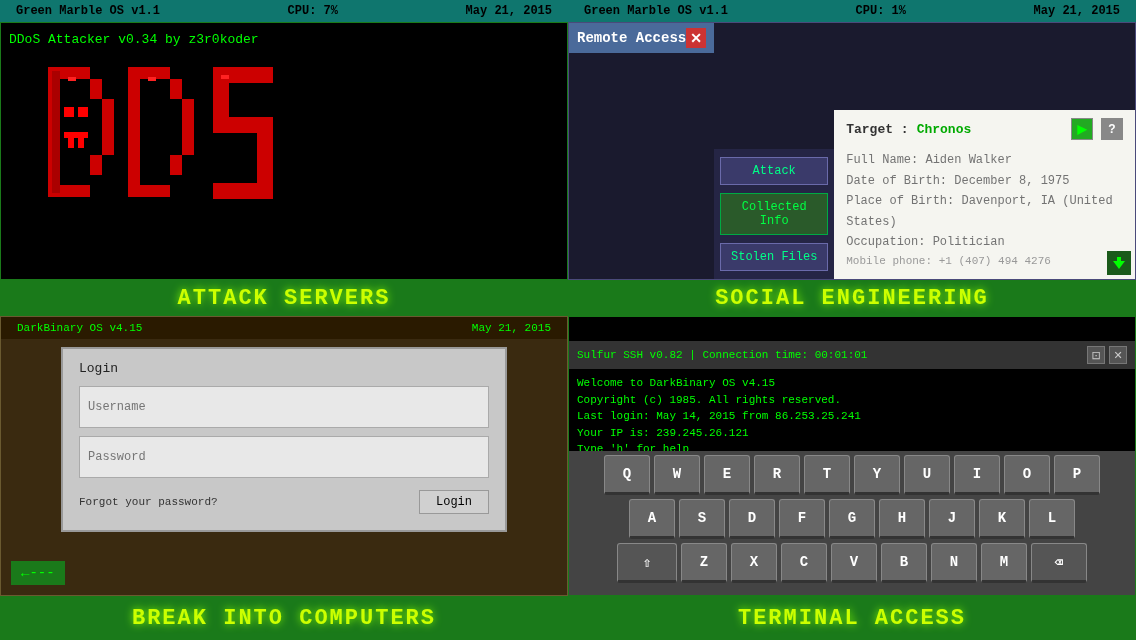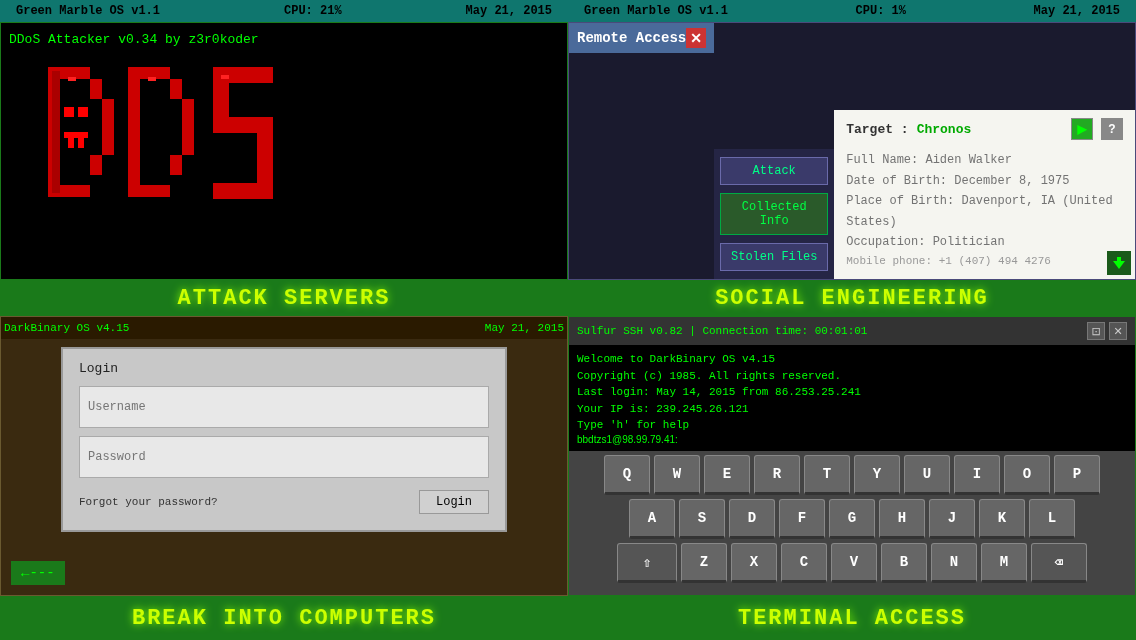--- a/index.html
+++ b/index.html
@@ -302,21 +302,21 @@
 
     
     .darkbinary-status {
       position: absolute;
       top: 0; left: 0; right: 0;
       height: 22px;
       background: #2a1a00;
       display: flex;
       align-items: center;
       justify-content: space-between;
-      padding: 0 3px;
+      padding: 0 16px;
       color: #00ff00;
       font-size: 11px;
       font-family: 'Courier New', monospace;
     }
 
     
     .arrow-btn {
       position: absolute;
       bottom: 10px;
       left: 10px;
@@ -336,20 +336,21 @@
     }
 
     
     .ssh-header {
       background: #333;
       display: flex;
       align-items: center;
       justify-content: space-between;
       padding: 4px 8px;
       height: 28px;
+      margin-top: 24px;
     }
 
     .ssh-title {
       color: #00ff00;
       font-size: 11px;
       font-family: 'Courier New', monospace;
     }
 
     .ssh-header-btns {
       display: flex;
@@ -436,21 +437,21 @@
       position: relative;
       flex: 1;
     }
   </style>
 </head>
 <body>
 
 <div style="display:flex; width:1136px;">
   <div class="status-bar" style="width:568px;">
     <span>Green Marble OS v1.1</span>
-    <span>CPU: 21%</span>
+    <span>CPU: 7%</span>
     <span>May 21, 2015</span>
   </div>
   <div class="status-bar" style="width:568px;">
     <span>Green Marble OS v1.1</span>
     <span>CPU: 1%</span>
     <span>May 21, 2015</span>
   </div>
 </div>
 
 <div class="main-grid">

